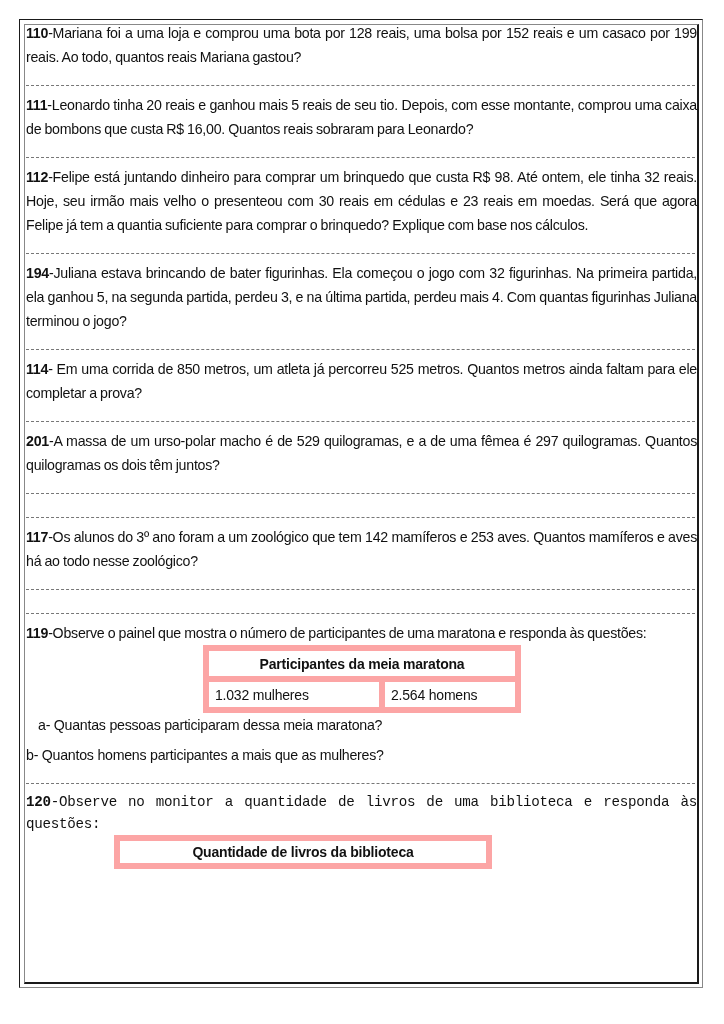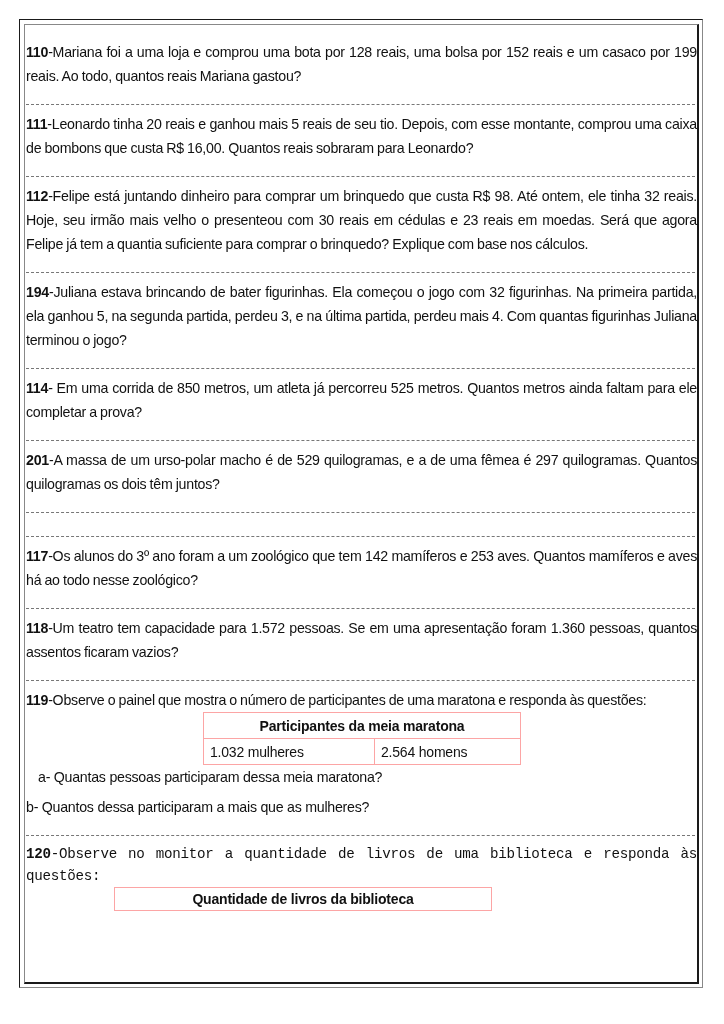--- a/index.html
+++ b/index.html
@@ -2,29 +2,29 @@
 <html><head>
 <meta charset="utf-8">
 <style>
   html, body { margin: 0; padding: 0; background: #ffffff; }
   body { width: 724px; height: 1024px; position: relative; overflow: hidden;
          font-family: "Liberation Sans", sans-serif; color: #111; }
   .frame-outer { position: absolute; left: 19px; top: 19px; width: 684px; height: 969px;
                  border: 1px solid #1a1a1a; border-right-color: #888; border-bottom-color: #888; box-sizing: border-box; }
   .frame-inner { position: absolute; left: 24px; top: 24px; width: 675px; height: 960px;
                  border: 1px solid #888; border-right: 2px solid #1a1a1a; border-bottom: 2px solid #1a1a1a; box-sizing: border-box; }
-  .content { position: absolute; left: 26px; top: 40px; width: 671px; }
+  .content { position: absolute; left: 26px; top: 21px; width: 671px; }
   .q { font-size: 14.2px; line-height: 24px; text-align: justify; letter-spacing: -0.25px;
        word-spacing: -0.5px; margin: 0; }
   .q b { font-weight: bold; }
   .sep { height: 24px; position: relative; }
   .sep::after { content: ""; position: absolute; left: 0; right: 2px; top: 16px;
                 border-top: 1px dashed #777; }
   table.t { border-collapse: collapse; font-size: 14px; letter-spacing: -0.2px; }
-  table.t td, table.t th { border: 1px solid #fca5a5; padding: 0 6px; text-align: left; }
+  table.t td, table.t th { border: 6px solid #fca5a5; padding: 0 6px; text-align: left; }
   table.t th { font-weight: bold; text-align: center; }
   .t1 { margin-left: 177px; width: 318px; }
   .t1 th { height: 25px; }
   .t1 td { height: 25px; }
   .t1 td.c1 { width: 158px; }
   .t2 { margin-left: 88px; width: 378px; }
   .t2 th { height: 22px; }
   .t2 td { height: 28px; vertical-align: top; padding-top: 3px; font-weight: bold; }
   .t2 td.c1 { width: 188px; }
   .sub-line { font-size: 14.2px; line-height: 24px; letter-spacing: -0.25px; margin: 0; }
@@ -53,37 +53,36 @@
   <div class="sep"></div>
 
   <p class="q"><b>201</b><span>-A massa de um urso-polar macho é de 529 quilogramas, e a de uma fêmea é 297 quilogramas. Quantos quilogramas os dois têm juntos?</span></p>
   <div class="sep"></div>
 
   <div class="sep"></div>
 
   <p class="q"><b>117</b><span>-Os alunos do 3º ano foram a um zoológico que tem 142 mamíferos e 253 aves. Quantos mamíferos e aves há ao todo nesse zoológico?</span></p>
   <div class="sep"></div>
 
-  <p class="q"><b>118</b><span>-Um teatro tem capacidade para 1.572 pessoas. Se em uma apresentação foram 1.360 pessoas, quantos assentos ficaram vazios?</span></p>
   <div class="sep"></div>
 
   <p class="q"><b>119</b><span>-Observe o painel que mostra o número de participantes de uma maratona e responda às questões:</span></p>
   <table class="t t1">
     <tbody>
         <tr>
       <th colspan="2">Participantes da meia maratona</th>
     </tr>
     <tr>
       <td class="c1">1.032 mulheres</td>
       <td>2.564 homens</td>
     </tr>
   </tbody>
     </table>
   <p class="sub-line" style="margin-bottom:6px;padding-left:12px;">a- Quantas pessoas participaram dessa meia maratona?</p>
-  <p class="sub-line">b- Quantos dessa participaram a mais que as mulheres?</p>
+  <p class="sub-line">b- Quantos homens participantes a mais que as mulheres?</p>
   <div class="sep"></div>
 
   <p class="q" style="line-height:22px;font-family:Liberation Mono, monospace;"><b>120</b><span>-Observe no monitor a quantidade de livros de uma biblioteca e responda às questões:</span></p>
   <table class="t t2">
     <tbody>
         <tr>
       <th colspan="2">Quantidade de livros da biblioteca</th>
     </tr>
   </tbody>
     </table>

